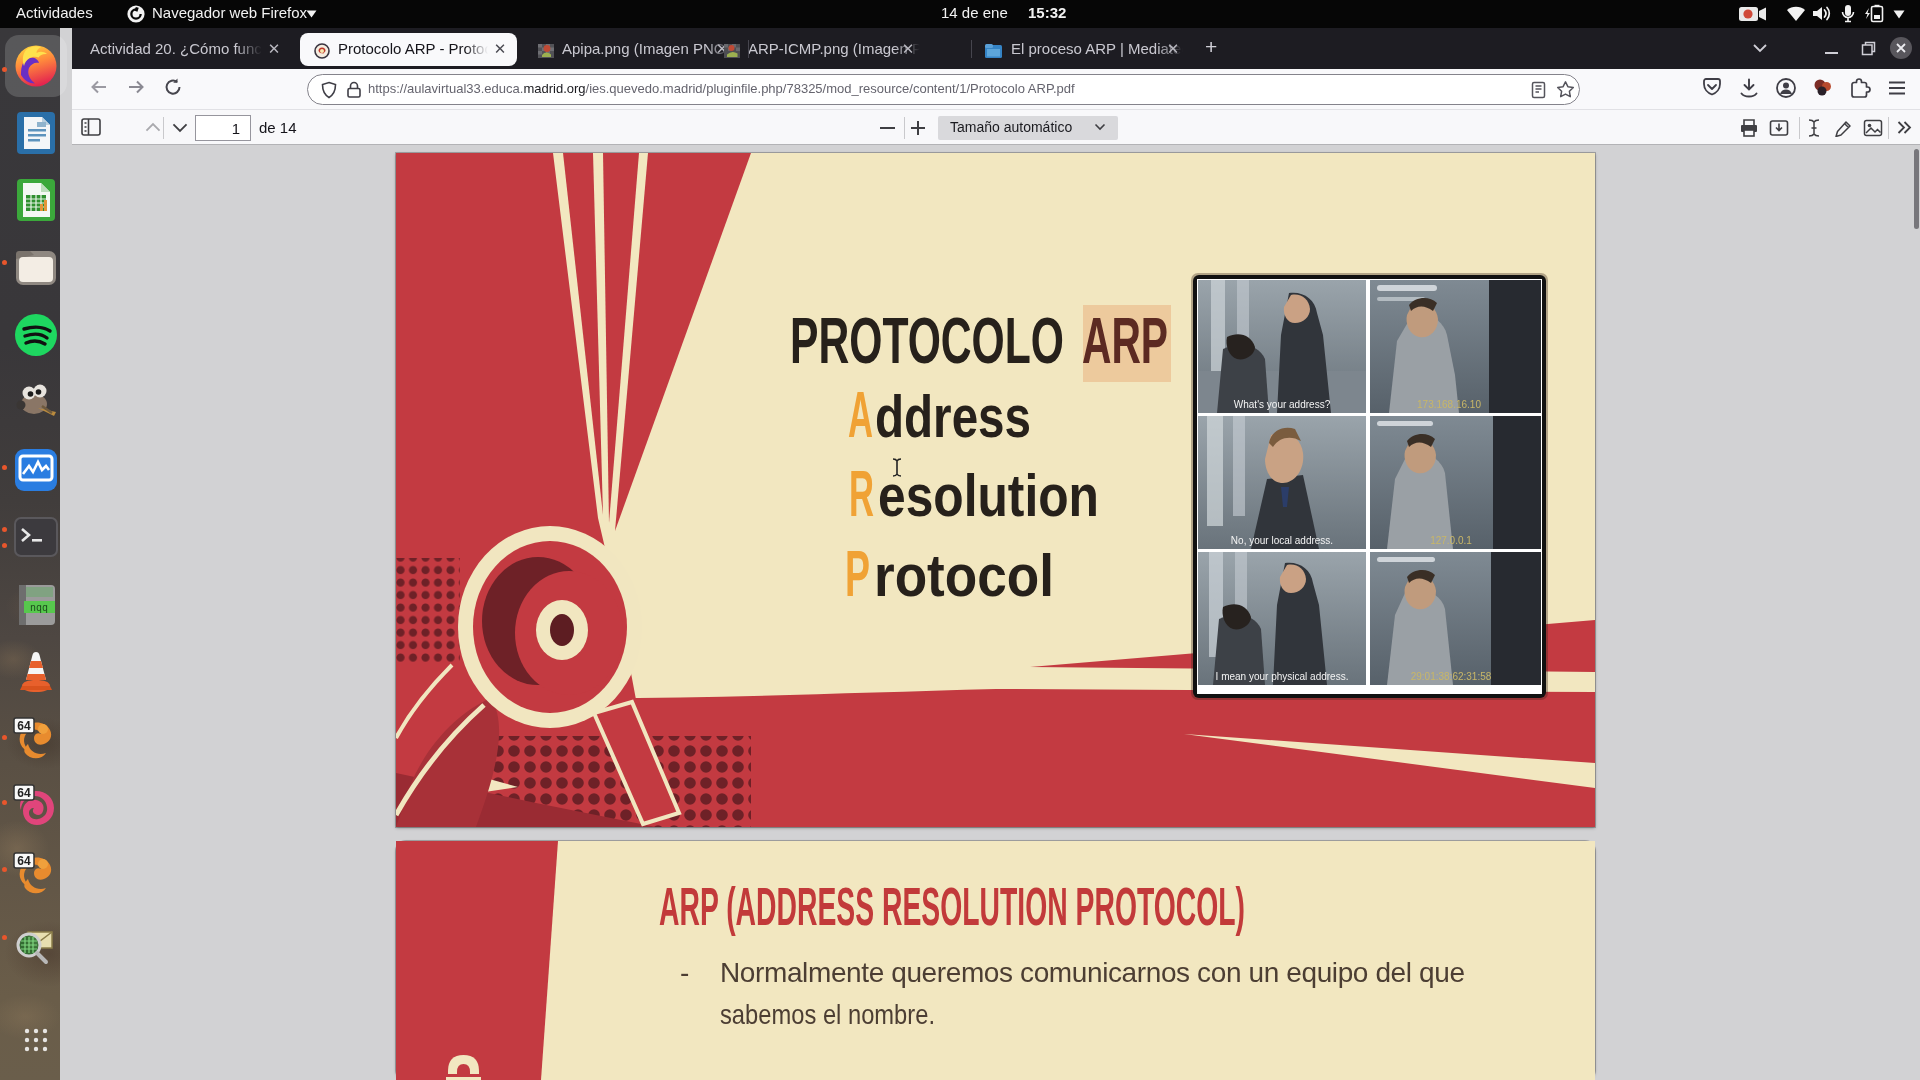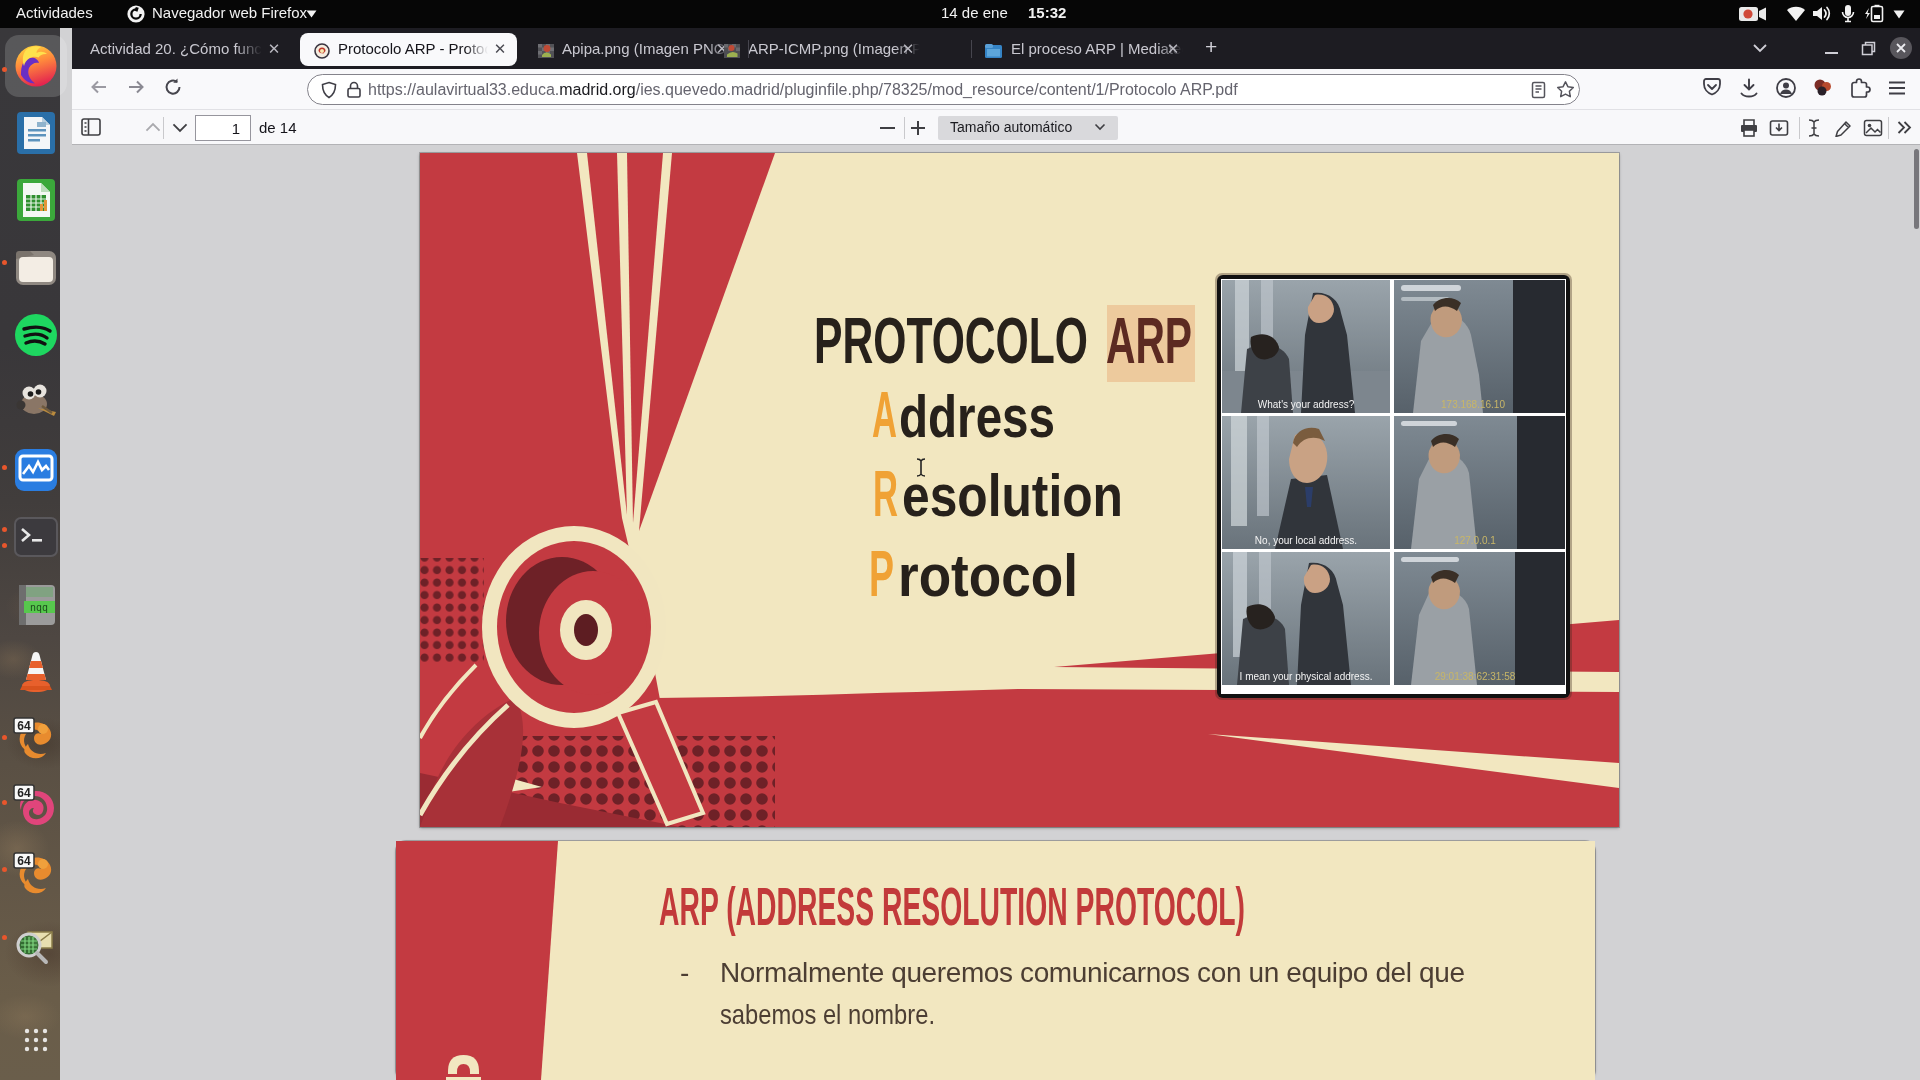--- a/index.html
+++ b/index.html
@@ -25,30 +25,30 @@
   #tabbar { position:absolute; left:72px; top:28px; width:1848px; height:41px; background:#1d1c22; }
   .tab { position:absolute; top:5px; height:33px; color:#c9c8d0; font-size:15px; }
   .tab .ttl { position:absolute; top:7px; white-space:nowrap; overflow:hidden; }
   .tabx { position:absolute; top:8px; width:16px; height:16px; color:#b9b8c0; font-size:15px; line-height:16px; text-align:center; }
   #tab-active { background:#f9f9fb; border-radius:8px; color:#15141a; }
   #tab-active .tabx { color:#4a4a52; }
   .tsep { position:absolute; top:12px; width:1px; height:18px; background:#46454e; }
   
   #navbar { position:absolute; left:72px; top:69px; width:1848px; height:41px; background:#f9f9fb; border-bottom:1px solid #e1e1e5; }
   #urlbar { position:absolute; left:235px; top:5px; width:1273px; height:31px; background:#ffffff; border:1px solid #84838b; border-radius:16px; }
-  #urltext { position:absolute; left:60px; top:6px; font-size:16px; color:#65646e; white-space:nowrap; }
+  #urltext { position:absolute; left:60px; top:6px; font-size:13px; color:#65646e; white-space:nowrap; }
   #urltext b { color:#1a1a1f; font-weight:normal; }
   .nvic { position:absolute; top:7px; }
   
   #pdfbar { position:absolute; left:72px; top:110px; width:1848px; height:35px; background:#f8f8fa; border-bottom:1px solid #b3b3b6; }
   #pginput { position:absolute; left:123px; top:5px; width:56px; height:26px; background:#fff; border:1px solid #96959d; font-size:15px; color:#15141a; text-align:right; padding:4px 10px 0 0; }
   #zoomdd { position:absolute; left:866px; top:6px; width:180px; height:24px; background:#d9d9dc; border-radius:2px; font-size:14px; color:#1a1a1f; padding:3px 0 0 12px; }
   
   #content { position:absolute; left:72px; top:145px; width:1848px; height:935px; background:#d2d2d4; }
-  #page1 { position:absolute; left:324px; top:8px; width:1199px; height:674px; box-shadow:0 0 0 1px rgba(0,0,0,.22), 0 1px 3px rgba(0,0,0,.35);margin-left:24px; }
+  #page1 { position:absolute; left:324px; top:8px; width:1199px; height:674px; box-shadow:0 0 0 1px rgba(0,0,0,.22), 0 1px 3px rgba(0,0,0,.35); }
   #page2 { position:absolute; left:324px; top:696px; width:1199px; height:239px; box-shadow:0 0 0 1px rgba(0,0,0,.22), 0 1px 3px rgba(0,0,0,.35);border-radius:10px; }
   #sthumb { position:absolute; left:1842px; top:4px; width:5px; height:80px; background:#77767b; border-radius:3px; }
 </style>
 </head>
 <body>
 
 <div id="topbar">
   <span class="txt" style="left:16px;">Actividades</span>
   <svg class="abs" style="left:126px;top:4px;" width="20" height="20" viewBox="0 0 20 20">
     <circle cx="10" cy="10" r="8.6" fill="#f2f2f2"></circle>

